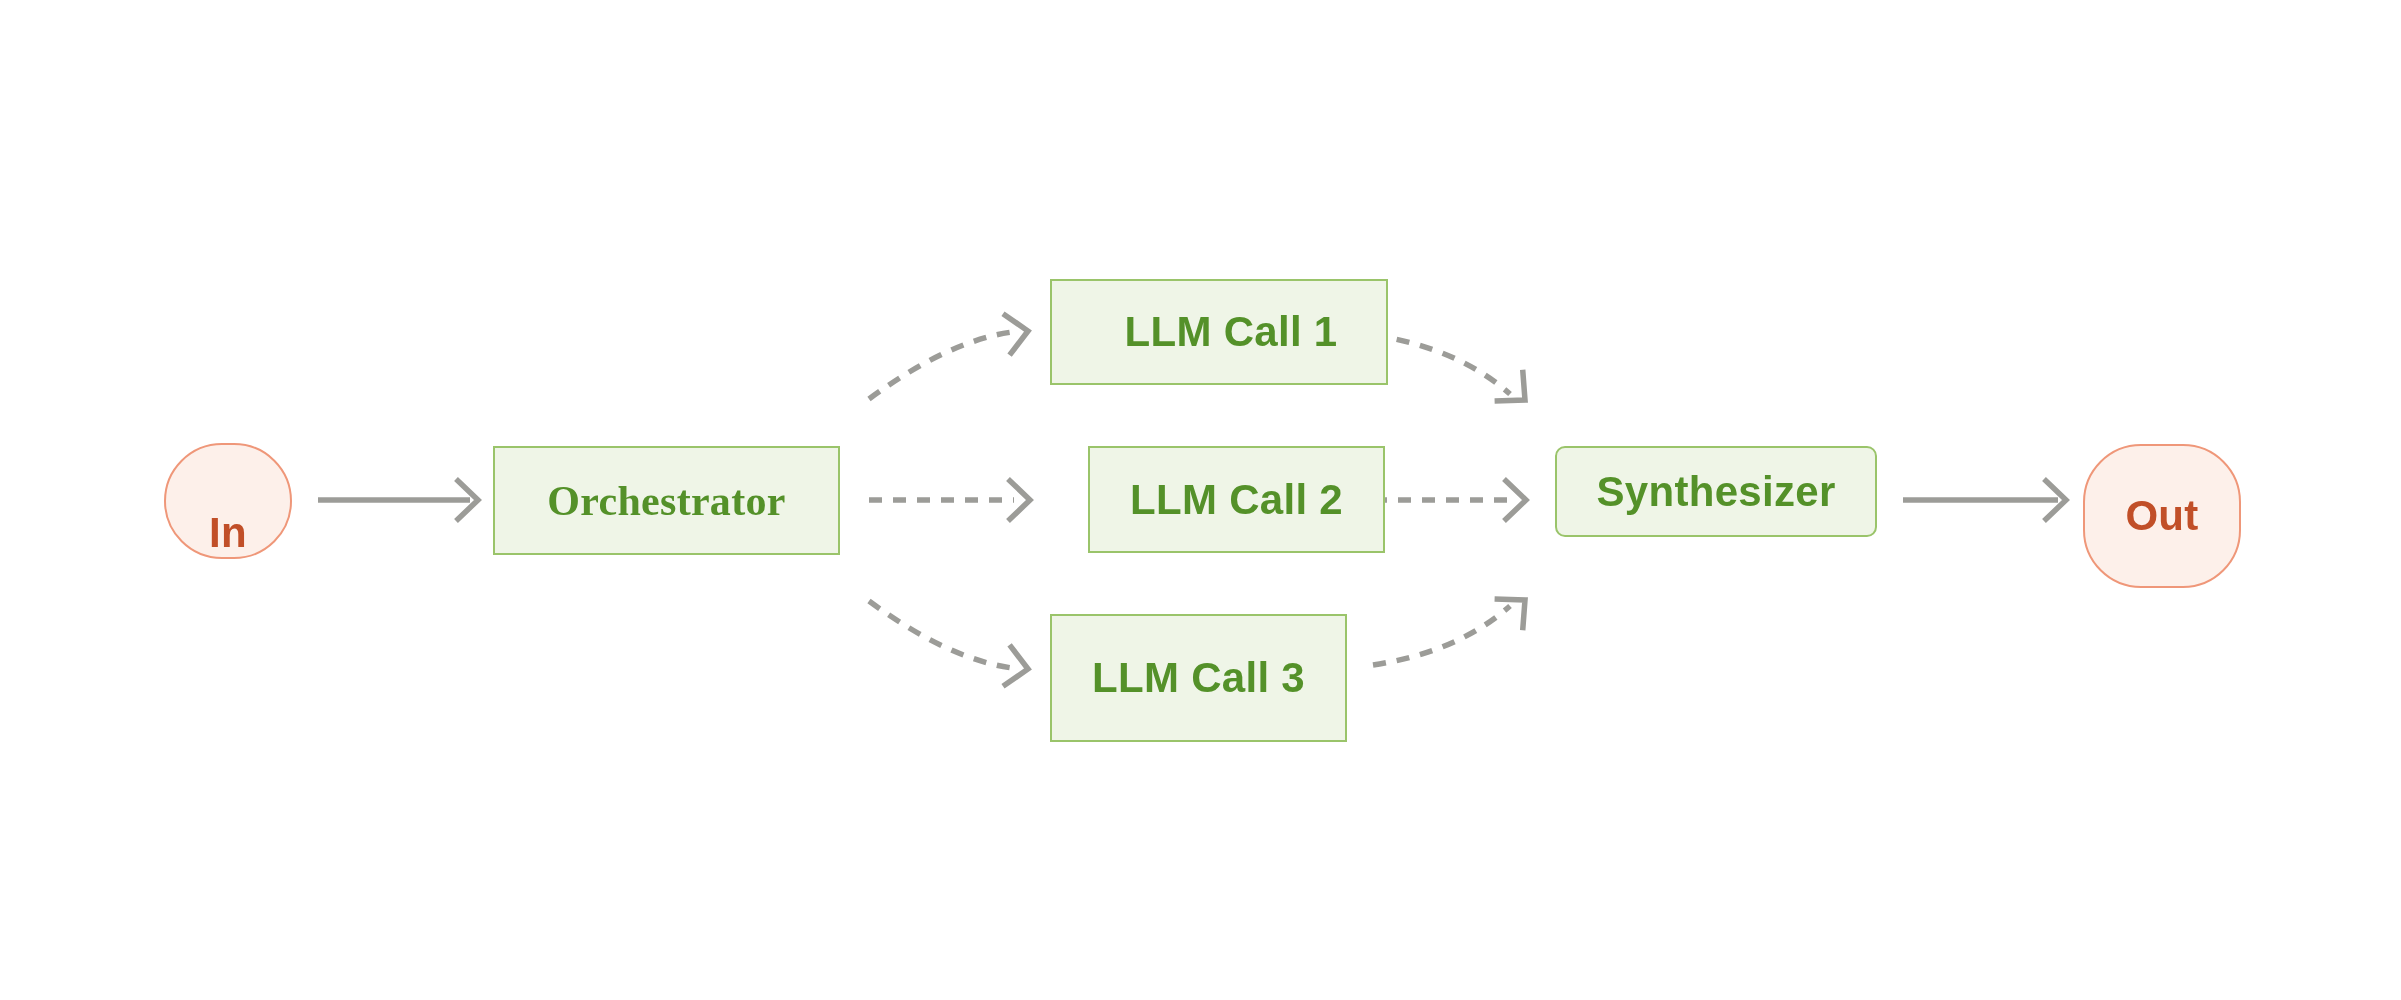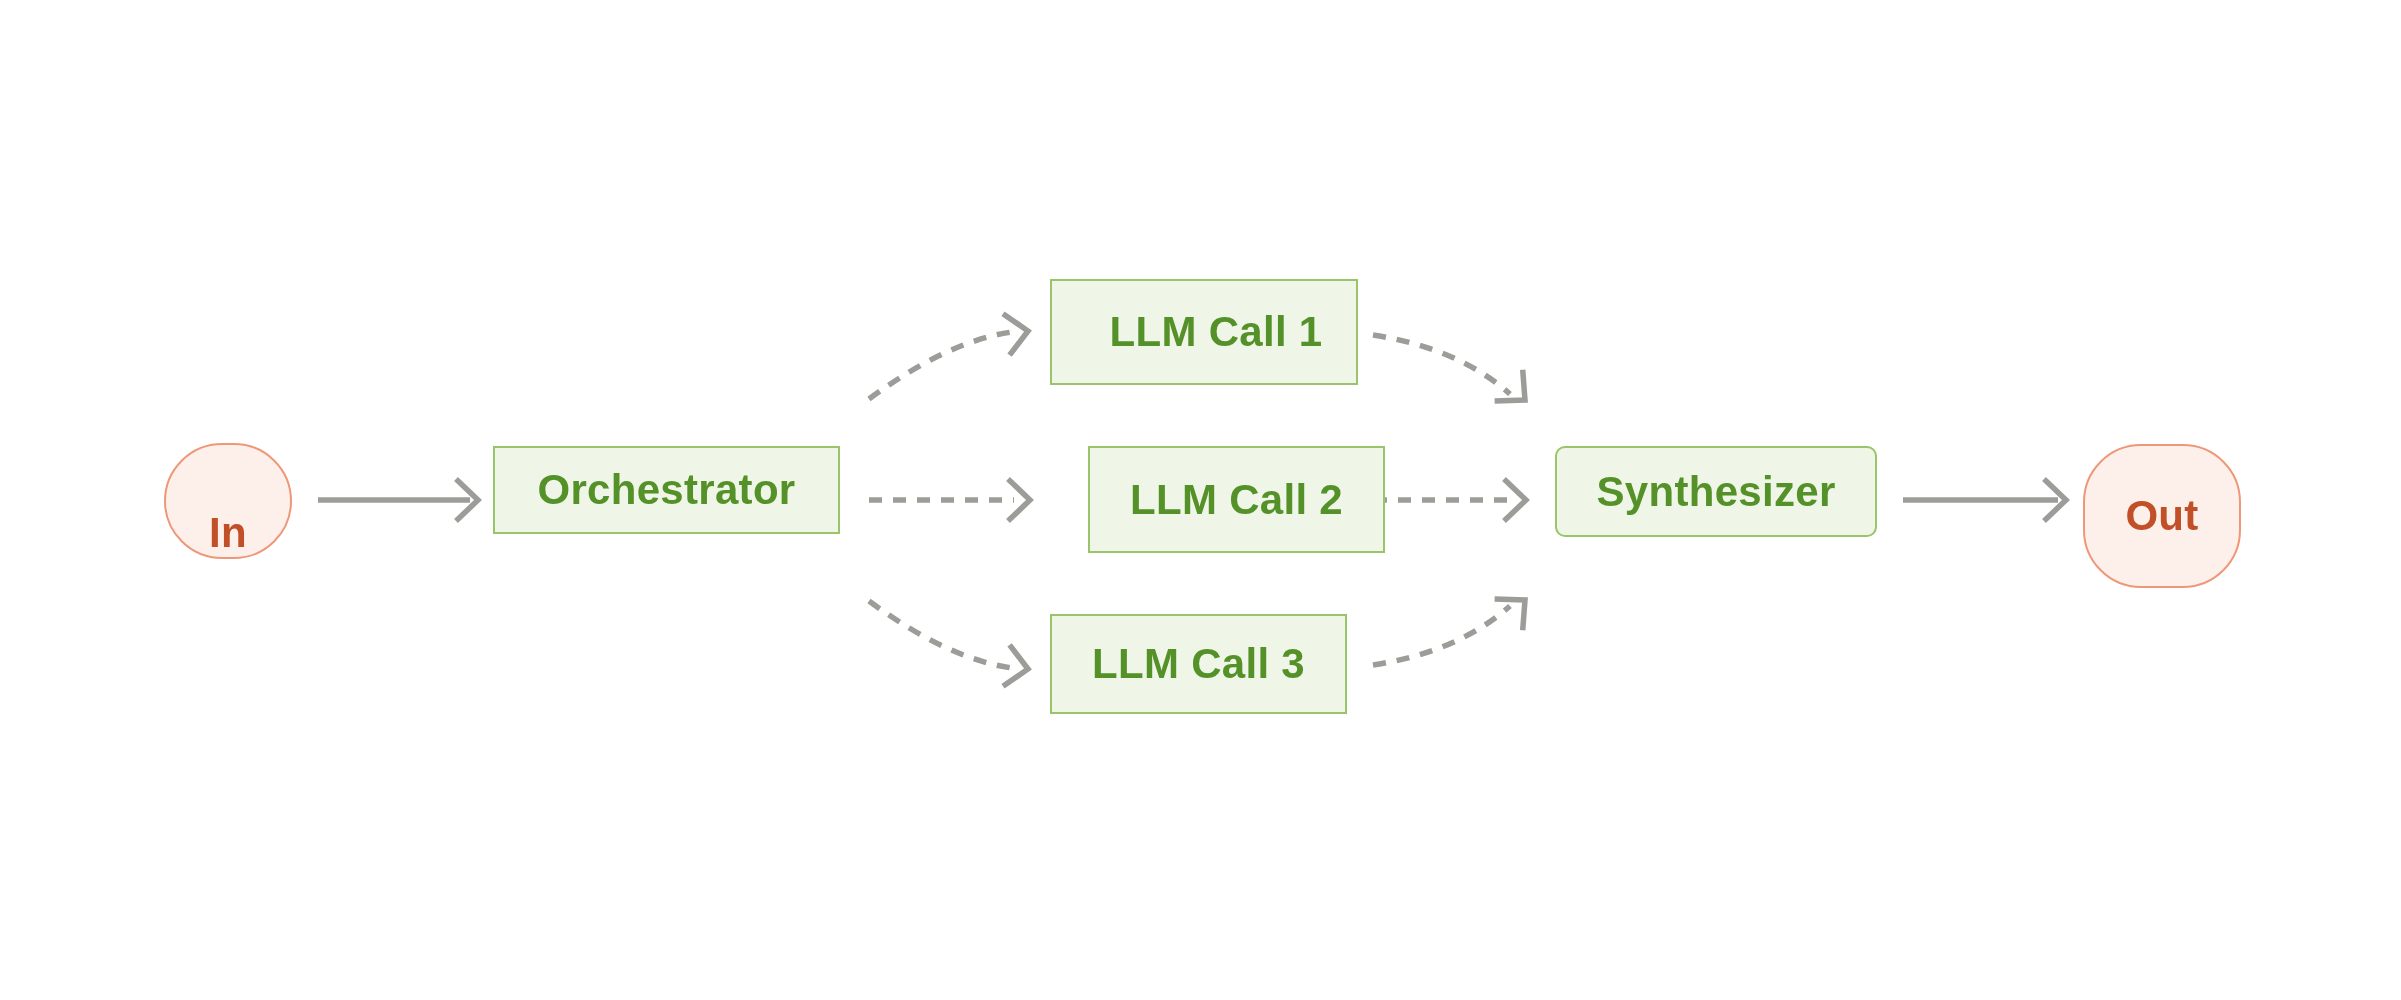--- a/index.html
+++ b/index.html
@@ -40,24 +40,24 @@
     color: #549129;
   }
   .node-pink {
     background: #fdf0ea;
     border: 2px solid #ef9779;
     color: #c14f28;
     border-radius: 58px;
   }
   
   .pos-in           { left: 164px;  top: 443px; width: 128px; height: 116px; align-items: flex-end; }
-  .pos-orchestrator { left: 493px;  top: 446px; width: 347px; height: 88px; }
-  .pos-llm1         { left: 1050px; top: 279px; width: 308px; height: 106px; padding-left: 24px; }
+  .pos-orchestrator { left: 493px;  top: 446px; width: 347px; height: 109px; font-family: Liberation Serif, serif; }
+  .pos-llm1         { left: 1050px; top: 279px; width: 338px; height: 106px; padding-left: 24px; }
   .pos-llm2         { left: 1050px; top: 446px; width: 297px; height: 107px; margin-left: 38px; }
-  .pos-llm3         { left: 1050px; top: 614px; width: 297px; height: 100px; }
+  .pos-llm3         { left: 1050px; top: 614px; width: 297px; height: 128px; }
   .pos-synthesizer  { left: 1555px; top: 446px; width: 322px; height: 91px; border-radius: 10px; }
   .pos-out          { left: 2083px; top: 444px; width: 158px; height: 144px; }
 </style>
 </head>
 <body>
 
 <div class="canvas">
 
   <svg class="edges-layer" viewBox="0 0 2401 1000" xmlns="http://www.w3.org/2000/svg" fill="none" stroke="#9c9c98" stroke-width="5.5" stroke-linecap="butt" stroke-linejoin="miter">
 

